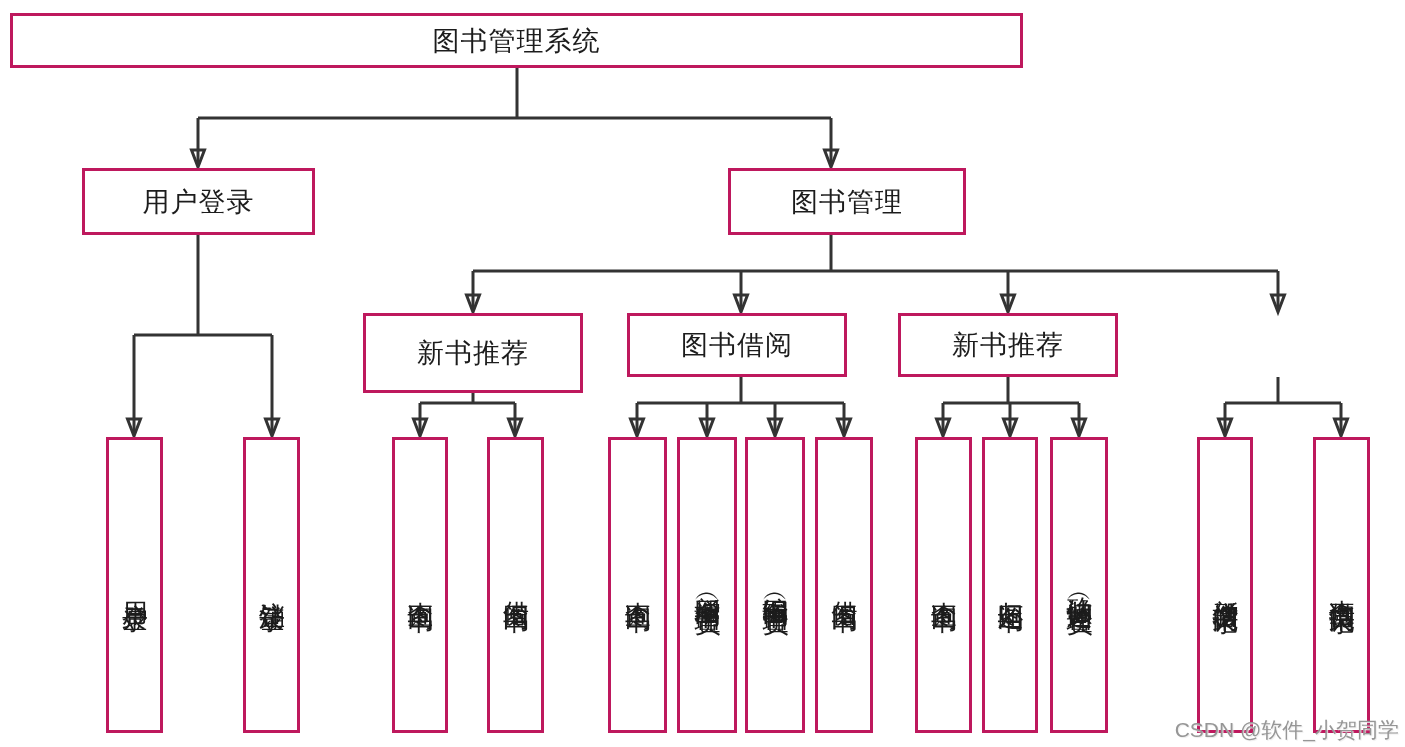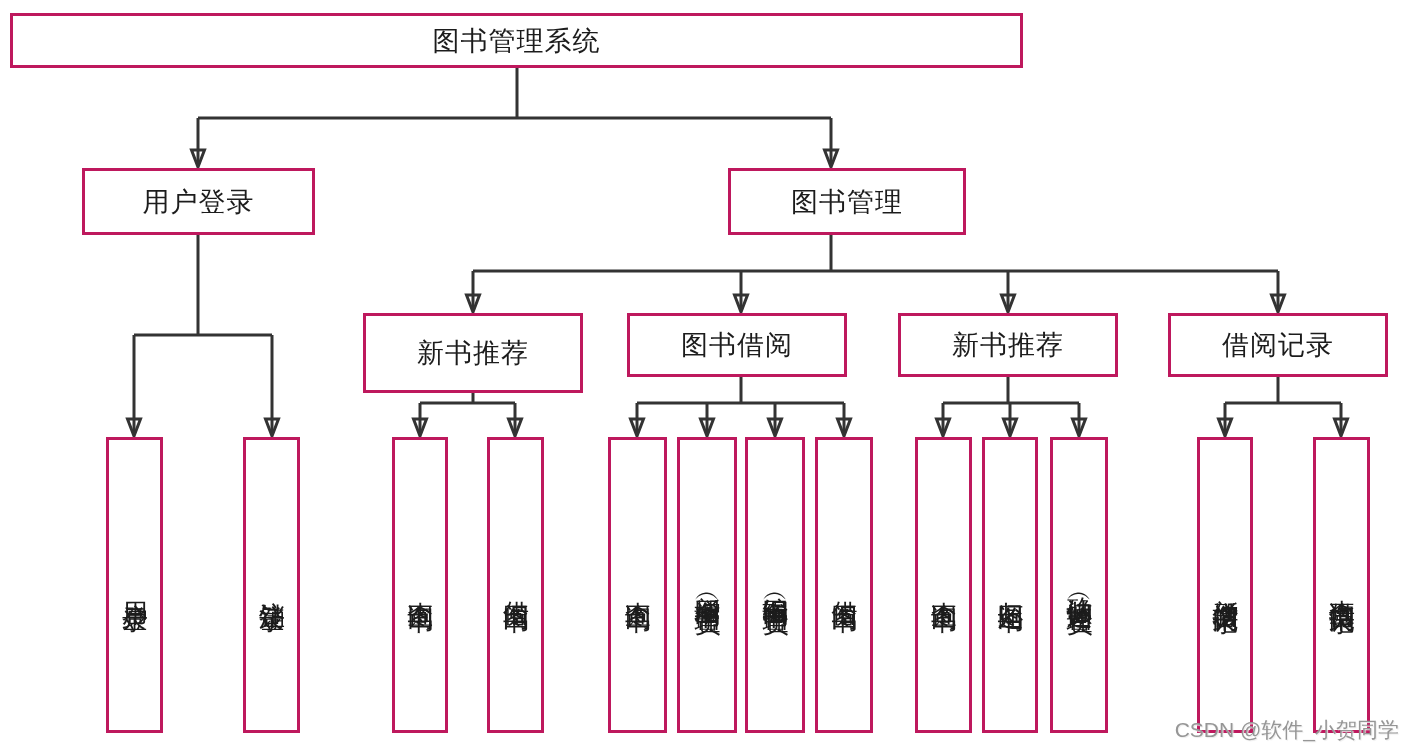--- a/index.html
+++ b/index.html
@@ -120,23 +120,20 @@
 
   <div class="box h" style="left:363px; top:313px; width:220px; height:80px;">
     <span>新书推荐</span>
   </div>
   <div class="box h" style="left:627px; top:313px; width:220px; height:64px;">
     <span>图书借阅</span>
   </div>
   <div class="box h" style="left:898px; top:313px; width:220px; height:64px;">
     <span>新书推荐</span>
   </div>
-  <div class="box h" style="left:1168px; top:313px; width:220px; height:64px;">
-    <span>借阅记录</span>
-  </div>
 
   <div class="box v" style="left:106px; top:437px; width:57px; height:296px;">
     <span>用户登录</span>
   </div>
   <div class="box v" style="left:243px; top:437px; width:57px; height:296px;">
     <span>注销登录</span>
   </div>
 
   <div class="box v" style="left:392px; top:437px; width:56px; height:296px;">
     <span>查询图书</span>

